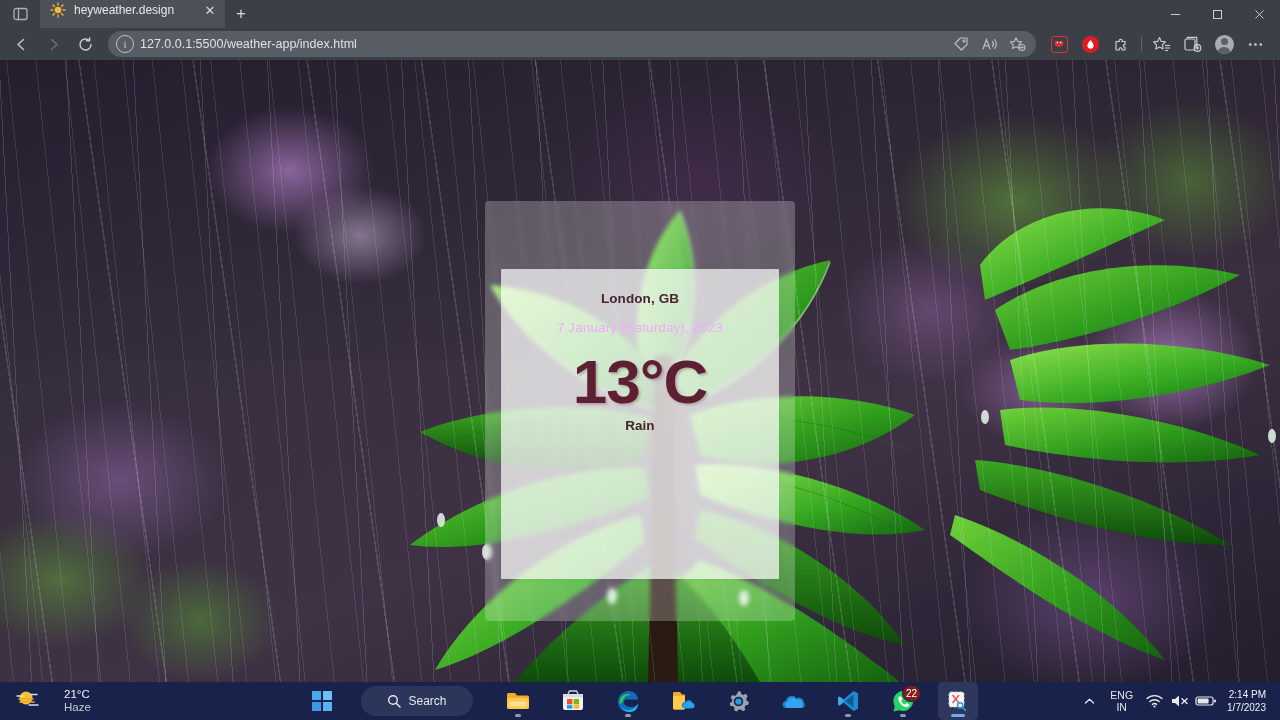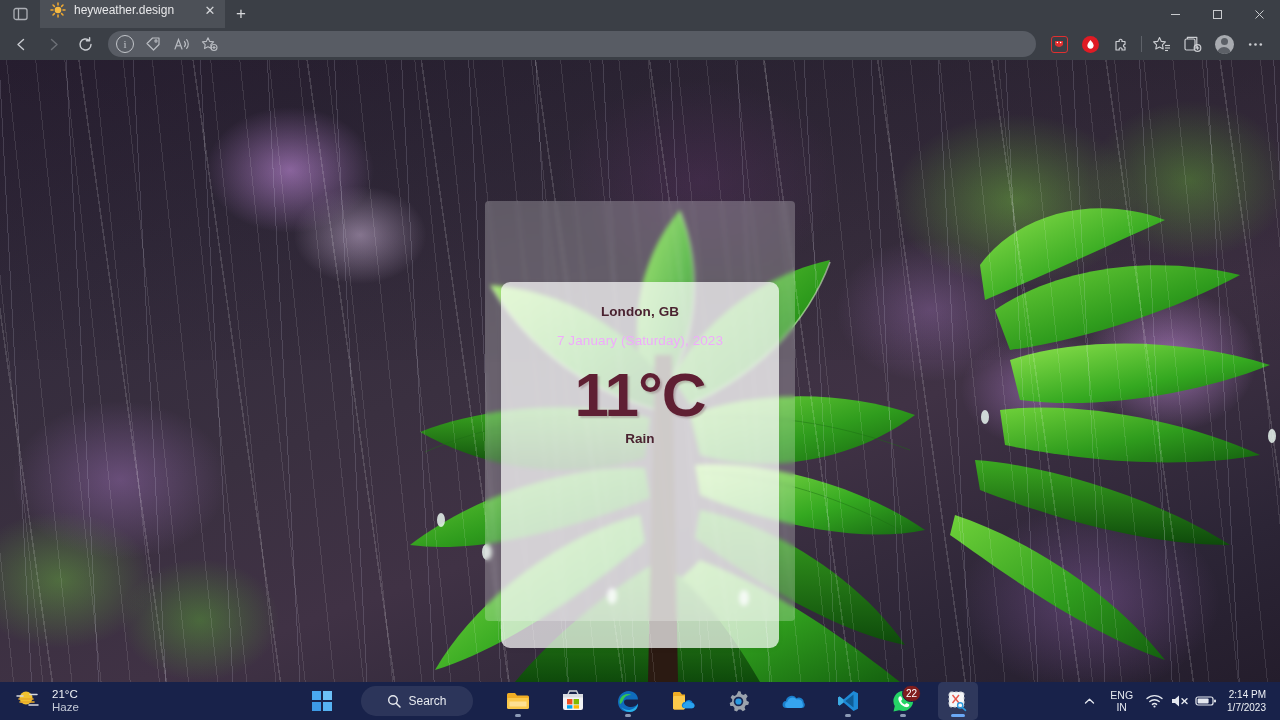--- a/index.html
+++ b/index.html
@@ -183,23 +183,23 @@
     text-align: center;
     font-family: "Liberation Sans", sans-serif;
     font-size: 15px; color: #2f2b2c;
     text-decoration: underline;
     text-underline-offset: 3px;
     text-decoration-thickness: 1px;
     padding: 0;
   }
 
   .info-panel {
-    position: absolute; left: 501px; top: 222px; width: 278px; height: 366px;
+    position: absolute; left: 501px; top: 209px; width: 278px; height: 310px;
     background: rgba(255,255,255,.70);
-    border-radius: 9px;
+    border-radius: 1px;
     padding-top: 22px;
     text-align: center;
     box-shadow: 0 1px 5px rgba(0,0,0,.06);
   }
   .wx-city {
     font-size: 13.5px; font-weight: 700; color: #4a2230;
     letter-spacing: .1px; margin-bottom: 14px;
   }
   .wx-date {
     font-size: 13.5px; font-weight: 400; color: #f0abfc;
@@ -218,21 +218,21 @@
     font-size: 13.5px; font-weight: 700; color: #4a2230;
   }
 
   
   .taskbar {
     position: absolute; left: 0; bottom: 0; width: 1280px; height: 38px;
     background: #18224a;
     display: flex; align-items: center;
   }
   .tb-weather {
-    display: flex; align-items: center; gap: 12px; padding-left: 14px; min-width: 180px;
+    display: flex; align-items: center; gap: 24px; padding-left: 14px; min-width: 180px;
   }
   .tb-weather-txt { line-height: 1.15; }
   .tb-weather-temp { color: #f0f2f6; font-size: 11.5px; }
   .tb-weather-cond { color: #c5cbd8; font-size: 11.5px; }
   .tb-center {
     position: absolute; left: 50%; transform: translateX(-50%);
     display: flex; align-items: center; gap: 15px;
   }
   .tb-item {
     width: 40px; height: 38px; position: relative;
@@ -345,20 +345,21 @@
       </div>
       <div class="navbtn">
         <svg width="17" height="17" viewBox="0 0 17 17">
           <path d="M14 8.5 A5.5 5.5 0 1 1 12.2 4.4" fill="none" stroke="#c9ccd1" stroke-width="1.4" stroke-linecap="round"></path>
           <path d="M12.6 1.6 L12.6 4.8 L9.4 4.8" fill="none" stroke="#c9ccd1" stroke-width="1.4" stroke-linecap="round" stroke-linejoin="round"></path>
         </svg>
       </div>
 
       <div class="omnibox">
         <span class="omni-info">i</span>
+        <span class="omni-url">127.0.0.1:5500/weather-app/index.html</span>
         <span class="omni-actions">
           <span class="omni-act">
             <svg width="16" height="16" viewBox="0 0 16 16">
               <path d="M2 7.5 L7.5 2 L14 2 L14 8.5 L8.5 14 Z" fill="none" stroke="#b9bcc2" stroke-width="1.2" stroke-linejoin="round"></path>
               <circle cx="11" cy="5" r="1.1" fill="none" stroke="#b9bcc2" stroke-width="1.1"></circle>
             </svg>
           </span>
           <span class="omni-act">
             <svg width="17" height="16" viewBox="0 0 17 16">
               <path d="M2 13 L5.5 3.5 L9 13" fill="none" stroke="#b9bcc2" stroke-width="1.2" stroke-linecap="round"></path>
@@ -501,21 +502,21 @@
 
     <div class="rain"></div>
     <div class="rain2"></div>
 
     <div class="app-outer"></div>
 
 
     <div class="info-panel">
       <div class="wx-city">London, GB</div>
       <div class="wx-date">7 January (Saturday), 2023</div>
-      <div class="wx-temp">11°C</div>
+      <div class="wx-temp">13°C</div>
       <div class="wx-cond">Rain</div>
     </div>
   </div>
 
   <div class="taskbar">
 
     <div class="tb-weather">
       <span>
         <svg width="26" height="22" viewBox="0 0 26 22">
           <circle cx="12" cy="10" r="6.5" fill="#f2c230"></circle>

